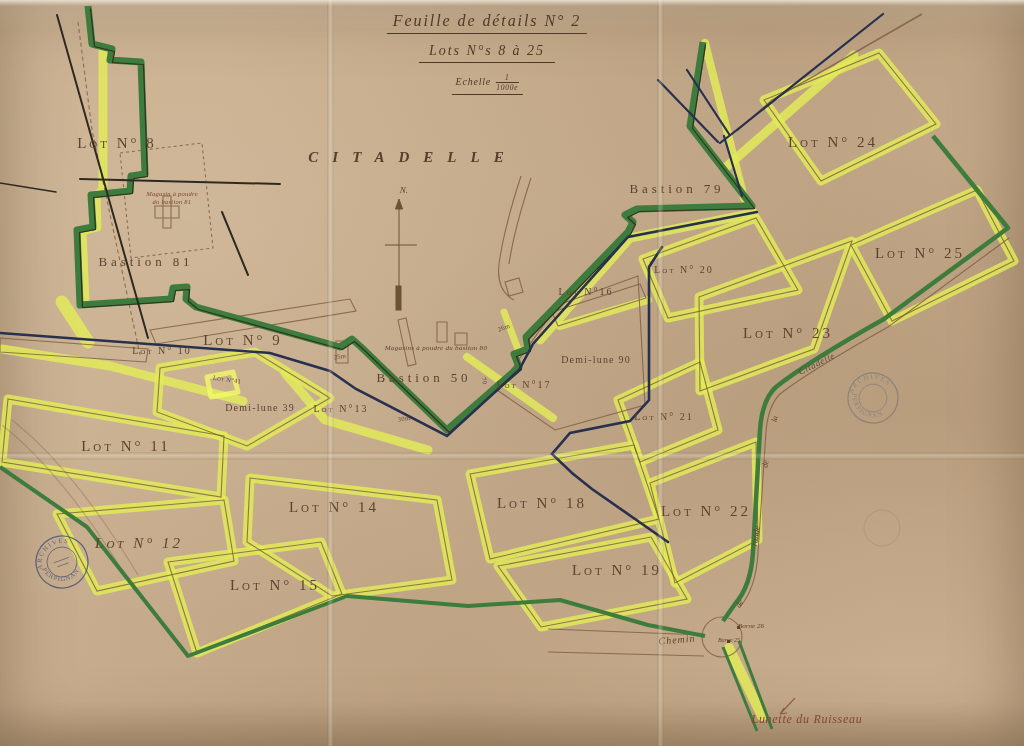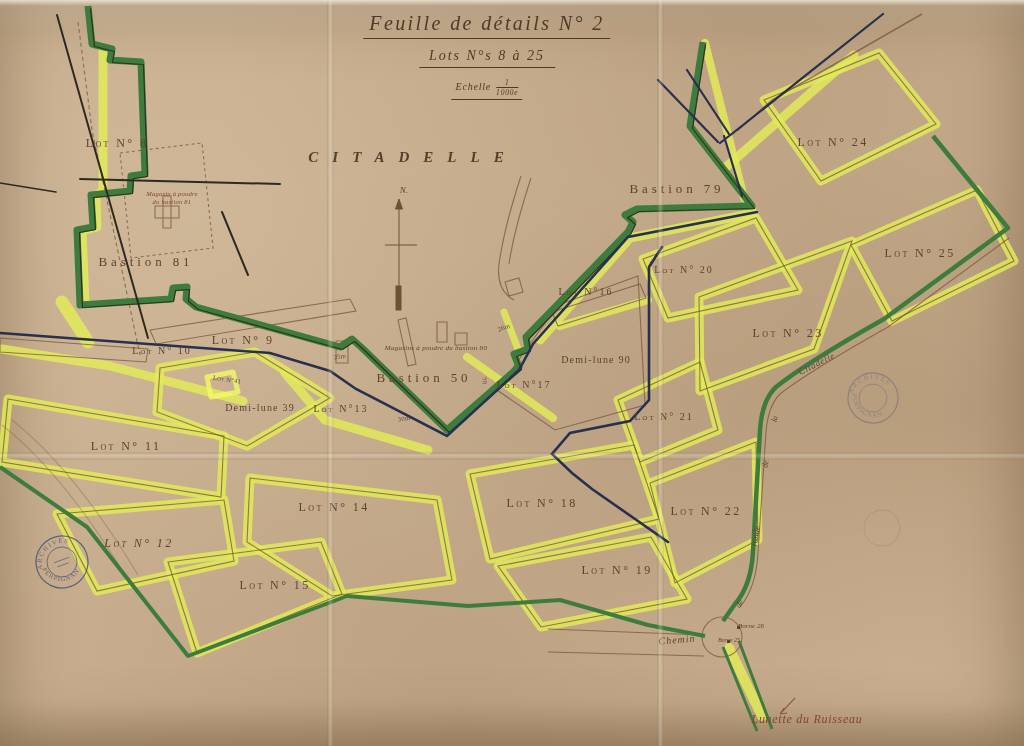--- a/index.html
+++ b/index.html
@@ -15,27 +15,27 @@
     box-shadow: inset 0 0 70px rgba(82,58,30,.42);
     font-family:"Liberation Serif", serif;
   }
   .fold-v{position:absolute;top:0;bottom:0;width:7px;pointer-events:none;
     background:linear-gradient(90deg, rgba(92,66,38,.16), rgba(255,252,240,.26) 45%, rgba(92,66,38,.10));}
   .fold-h{position:absolute;left:0;right:0;height:8px;pointer-events:none;
     background:linear-gradient(180deg, rgba(92,66,38,.14), rgba(255,252,240,.22) 45%, rgba(92,66,38,.12));}
   .edge-top{position:absolute;left:0;right:0;top:0;height:6px;background:linear-gradient(#f0ead9,rgba(240,234,217,0));opacity:.8;pointer-events:none;}
   svg.lines{position:absolute;left:0;top:0;}
   .lbl{position:absolute;transform:translate(-50%,-50%);color:#5d4330;white-space:nowrap;line-height:1;}
-  .lot{font-variant:small-caps;letter-spacing:.20em;font-size:12px;}
+  .lot{font-variant:small-caps;letter-spacing:.20em;font-size:15px;}
   .big{letter-spacing:.30em;font-size:13px;}
   .tiny{font-size:6.5px;letter-spacing:.04em;}
   .ital{font-style:italic;}
   .red{color:#84462f;}
   .titleblock{position:absolute;left:487px;top:12px;transform:translateX(-50%);text-align:center;color:#4f3a28;}
-  .titleblock .t1{font-style:italic;font-size:20px;letter-spacing:.12em;border-bottom:1.2px solid #4f3a28;padding:0 6px 3px;display:inline-block;}
+  .titleblock .t1{font-style:italic;font-size:16px;letter-spacing:.12em;border-bottom:1.2px solid #4f3a28;padding:0 6px 3px;display:inline-block;}
   .titleblock .t2{font-style:italic;font-size:14px;letter-spacing:.14em;border-bottom:1.2px solid #4f3a28;padding:0 10px 3px;display:inline-block;margin-top:9px;}
   .scaleline{display:inline-block;margin-top:10px;border-bottom:1px solid #4f3a28;padding:0 4px 2px;font-style:italic;font-size:10px;letter-spacing:.08em;}
   .frac{display:inline-block;vertical-align:middle;text-align:center;font-size:7.5px;margin-left:5px;}
   .frac .num{display:block;border-bottom:.8px solid #4f3a28;padding:0 3px;}
   .citad{letter-spacing:14px;font-size:15px;font-style:italic;color:#55402c;font-weight:bold;}
 </style>
 </head>
 <body>
 
 <div id="stage">

